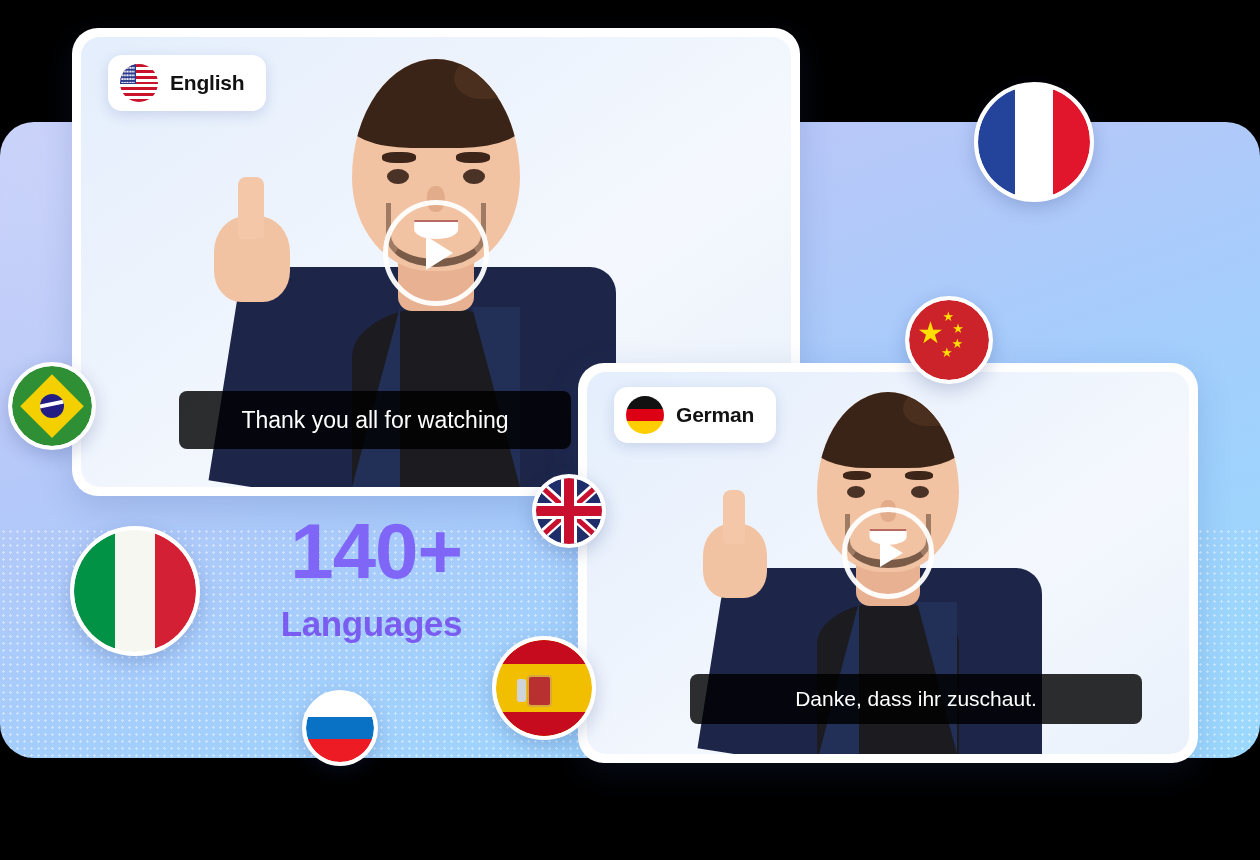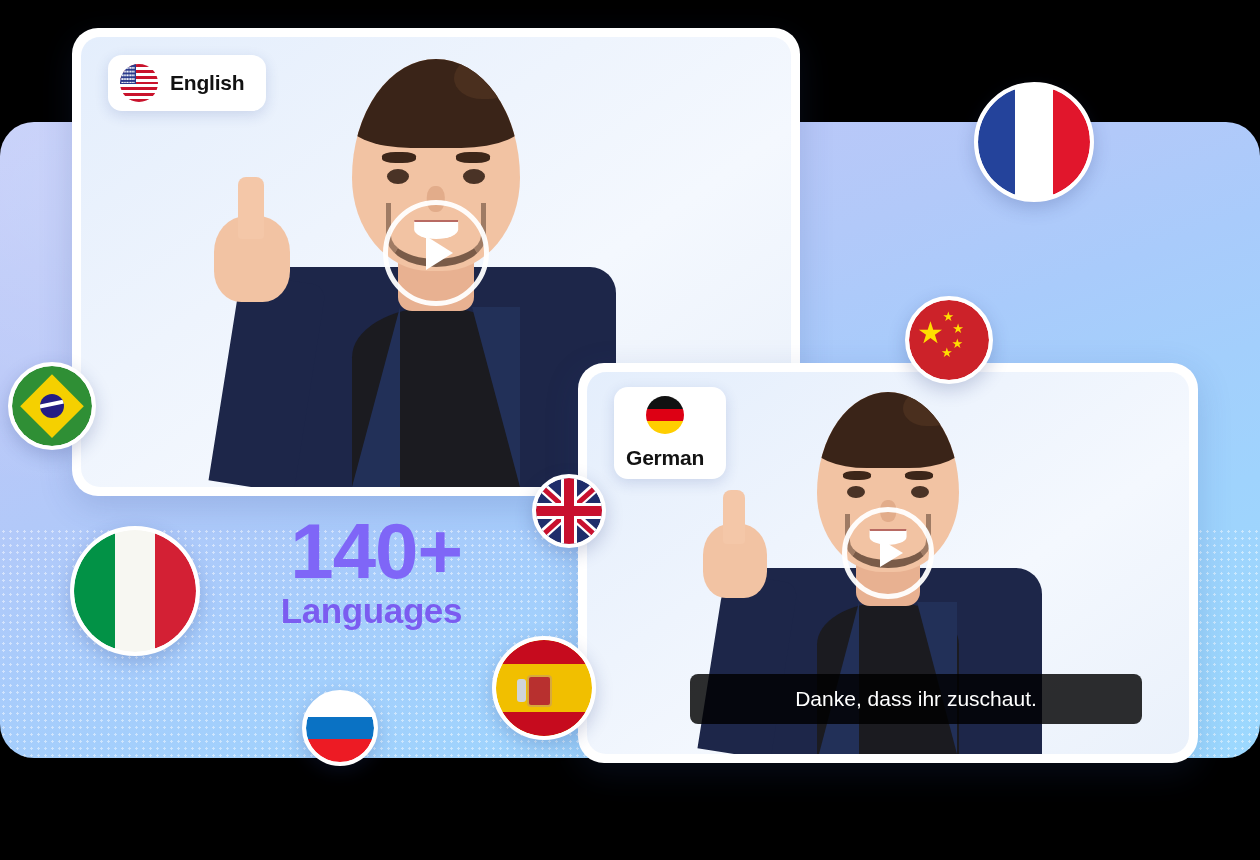--- a/index.html
+++ b/index.html
@@ -229,21 +229,21 @@
     position: relative;
   }
   .lang-badge .lbl {
     font-size: 21px;
     font-weight: bold;
     color: #121212;
     letter-spacing: -0.2px;
     white-space: nowrap;
   }
   #badge-english { left: 27px; top: 18px; }
-  #badge-german  { left: 27px; top: 15px; flex-direction: column; }
+  #badge-german  { left: 27px; top: 15px; }
 
   
   .caption {
     position: absolute;
     background: rgba(0,0,0,0.82);
     border-radius: 8px;
     color: #ffffff;
     display: flex;
     align-items: center;
     justify-content: center;
@@ -378,21 +378,21 @@
     line-height: 1;
     display: block;
   }
   #languages-word {
     font-size: 35px;
     font-weight: bold;
     color: #7b5cf0;
     letter-spacing: -0.4px;
     line-height: 1;
     display: block;
-    margin-top: 3px;
+    margin-top: 16px;
   }
 </style>
 </head>
 <body>
 
 <div class="stage">
 
   <div class="bg-panel">
     <div class="sheen"></div>
     <div class="dots"></div>
@@ -432,20 +432,23 @@
             <span class="canton"></span>
           </span>
         </span>
         <span class="lbl">English</span>
       </div>
 
       <div class="play-btn" id="play-english">
         <span class="tri"></span>
       </div>
 
+      <div class="caption" id="caption-english">
+        <span>Thank you all for watching</span>
+      </div>
     </div>
   </div>
 
   <div id="languages-block">
     <span id="languages-count">140+</span>
     <span id="languages-word">Languages</span>
   </div>
 
   <div class="video-card" id="card-german">
     <div class="screen">

